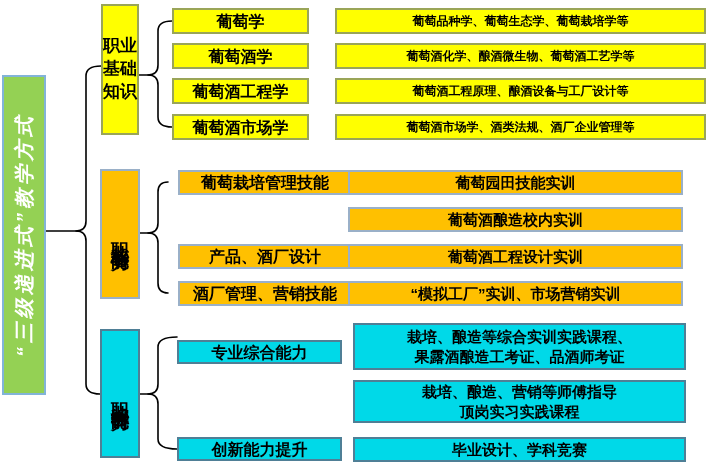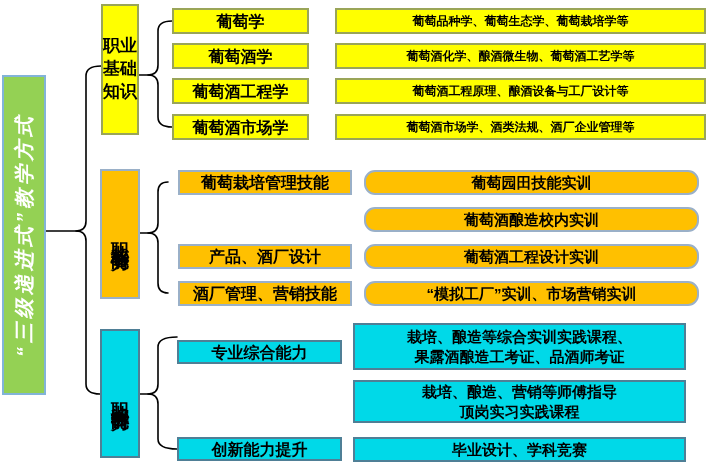--- a/index.html
+++ b/index.html
@@ -28,21 +28,21 @@
   .g1l span{display:block;width:36px;word-break:break-all;line-height:1.35;text-align:center;}
   .g2l{left:100px;top:169px;width:40px;height:130px;}
   .g3l{left:100px;top:329px;width:40px;height:129px;}
   .vert span{writing-mode:vertical-rl;text-orientation:upright;letter-spacing:2px;line-height:36px;font-size:18px;}
   
   .yi{left:172px;width:137px;height:26px;line-height:23px;font-size:16px;}
   .yd{left:335px;width:371px;height:26px;line-height:23px;font-size:12px;}
   .r1a{top:8px}.r1b{top:43px}.r1c{top:78px}.r1d{top:114px}
   
   .oi{left:168px;width:174px;height:25px;line-height:22px;font-size:16px;margin-left:10px;}
-  .od{left:364px;width:335px;height:25px;line-height:22px;font-size:15px;border-radius:11px;}
+  .od{left:348px;width:335px;height:25px;line-height:22px;font-size:15px;}
   .r2a{top:170px}.r2b{top:207px}.r2c{top:244px}.r2d{top:281px}
   
   .ci{left:177px;width:165px;height:24px;line-height:21px;font-size:16px;}
   .cd{left:353px;width:333px;font-size:15px;display:flex;align-items:center;justify-content:center;}
   .cd span{white-space:pre-line;line-height:20px;display:block;width:100%;}
   .r3a{top:340px}.r3b{top:385px}.r3c{top:437px}
   .cd0{top:323px;height:47px}.cd1{top:380px;height:43px}.cd2{top:437px;height:25px}
 </style>
 </head>
 <body>

